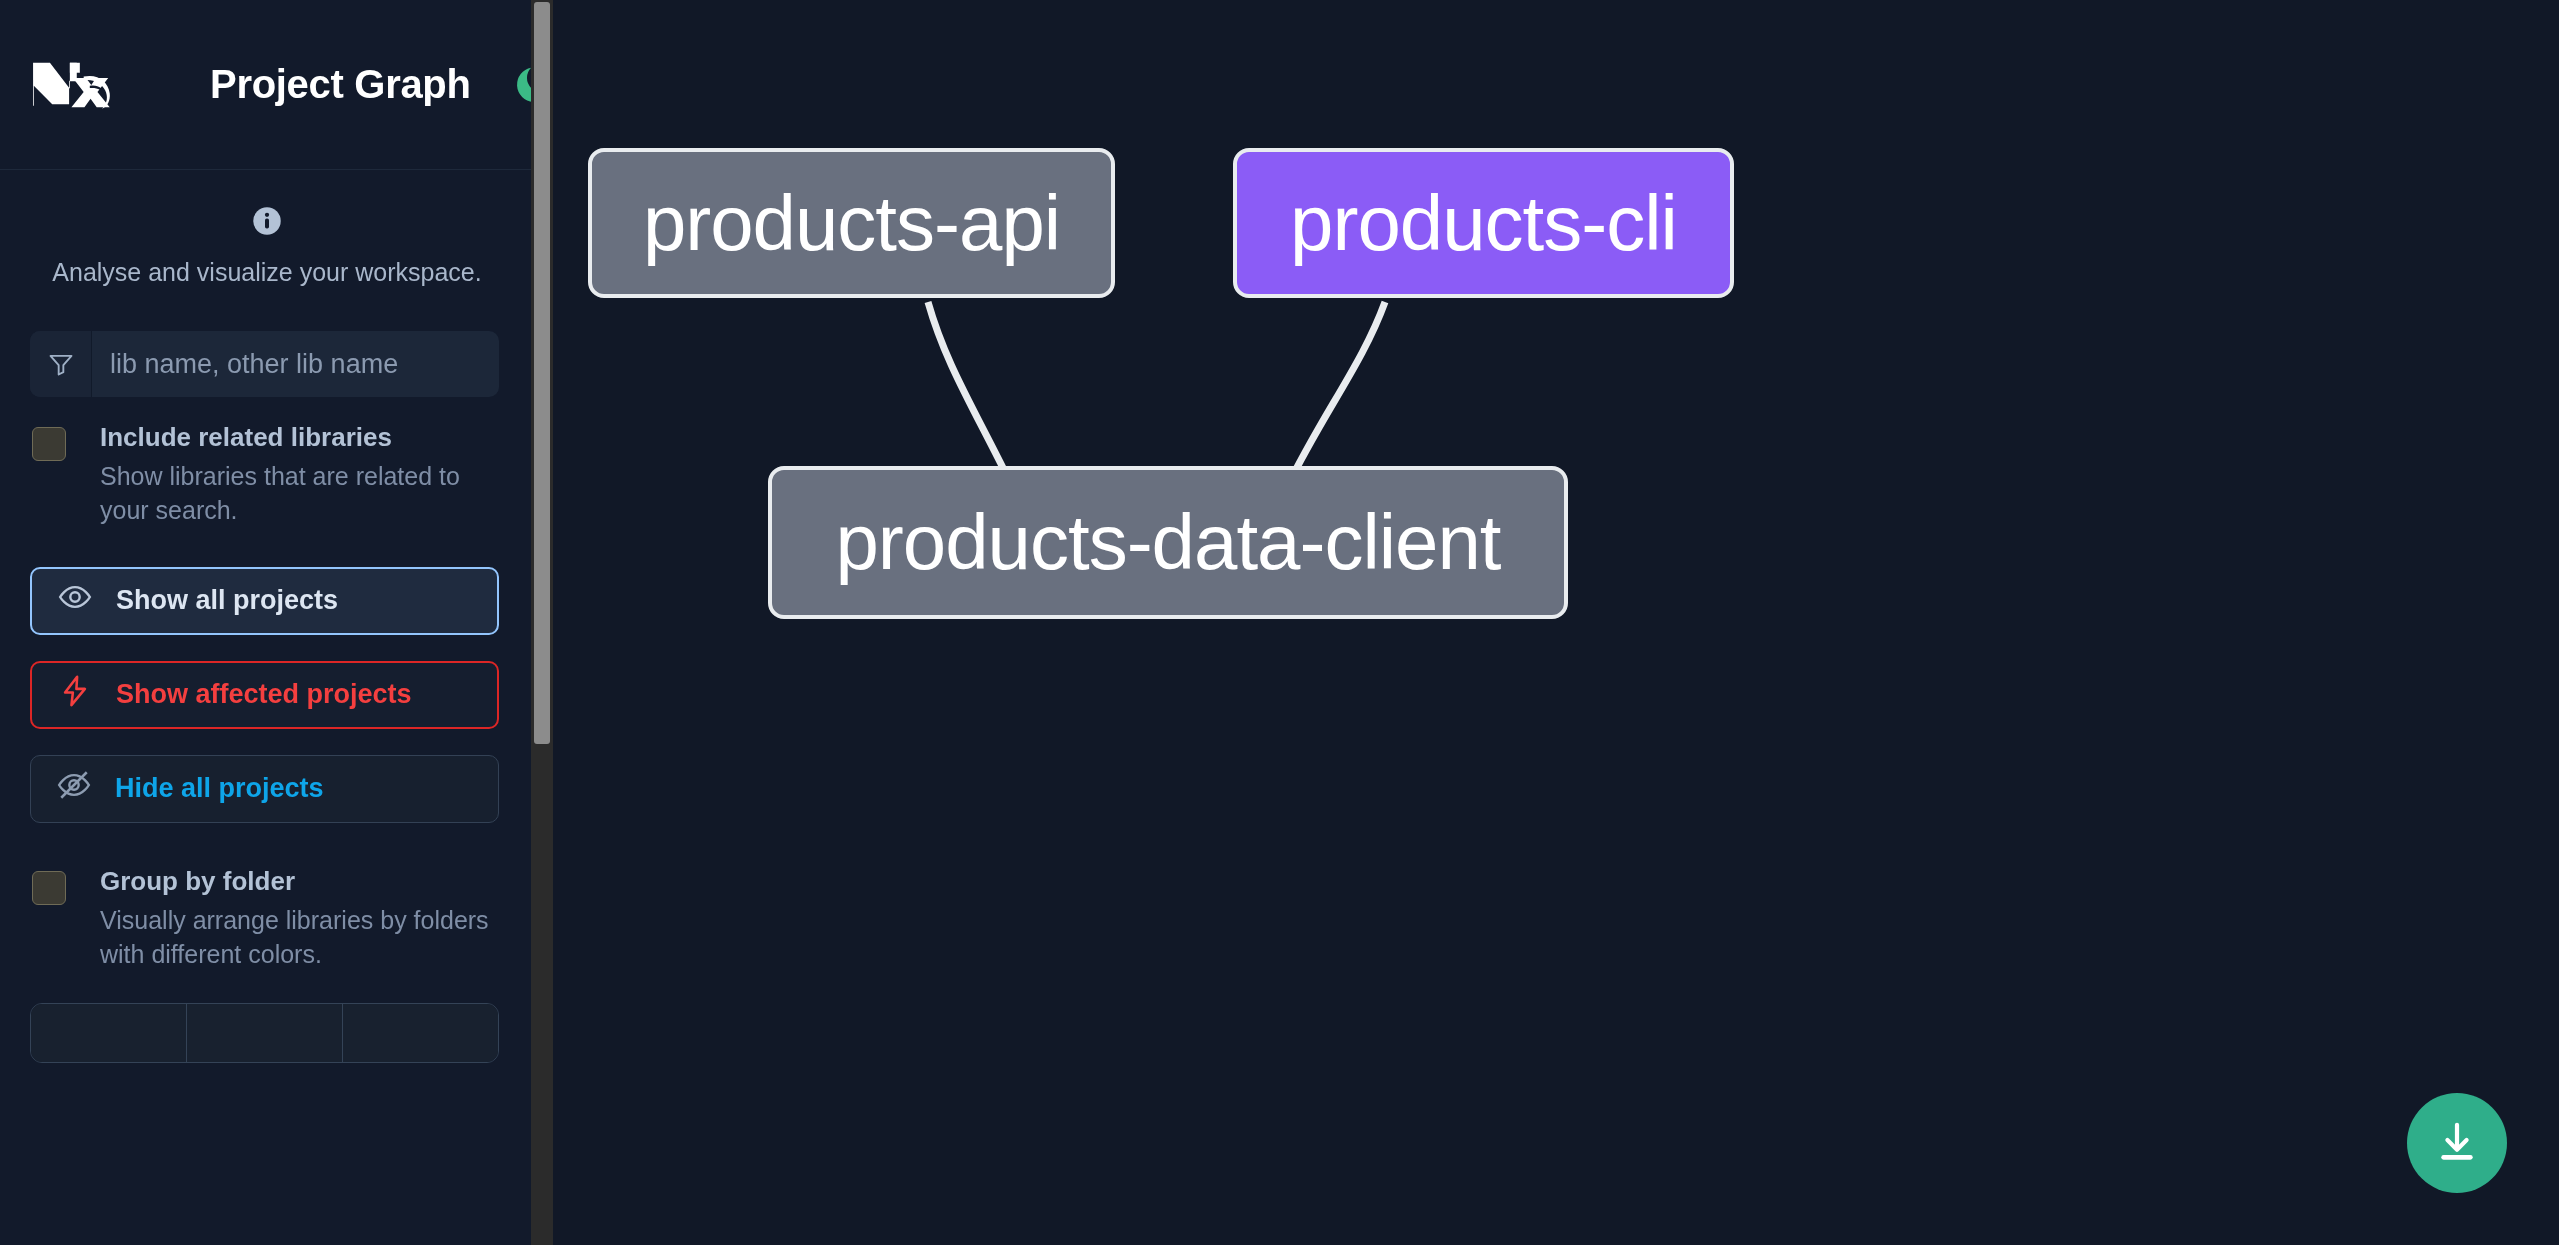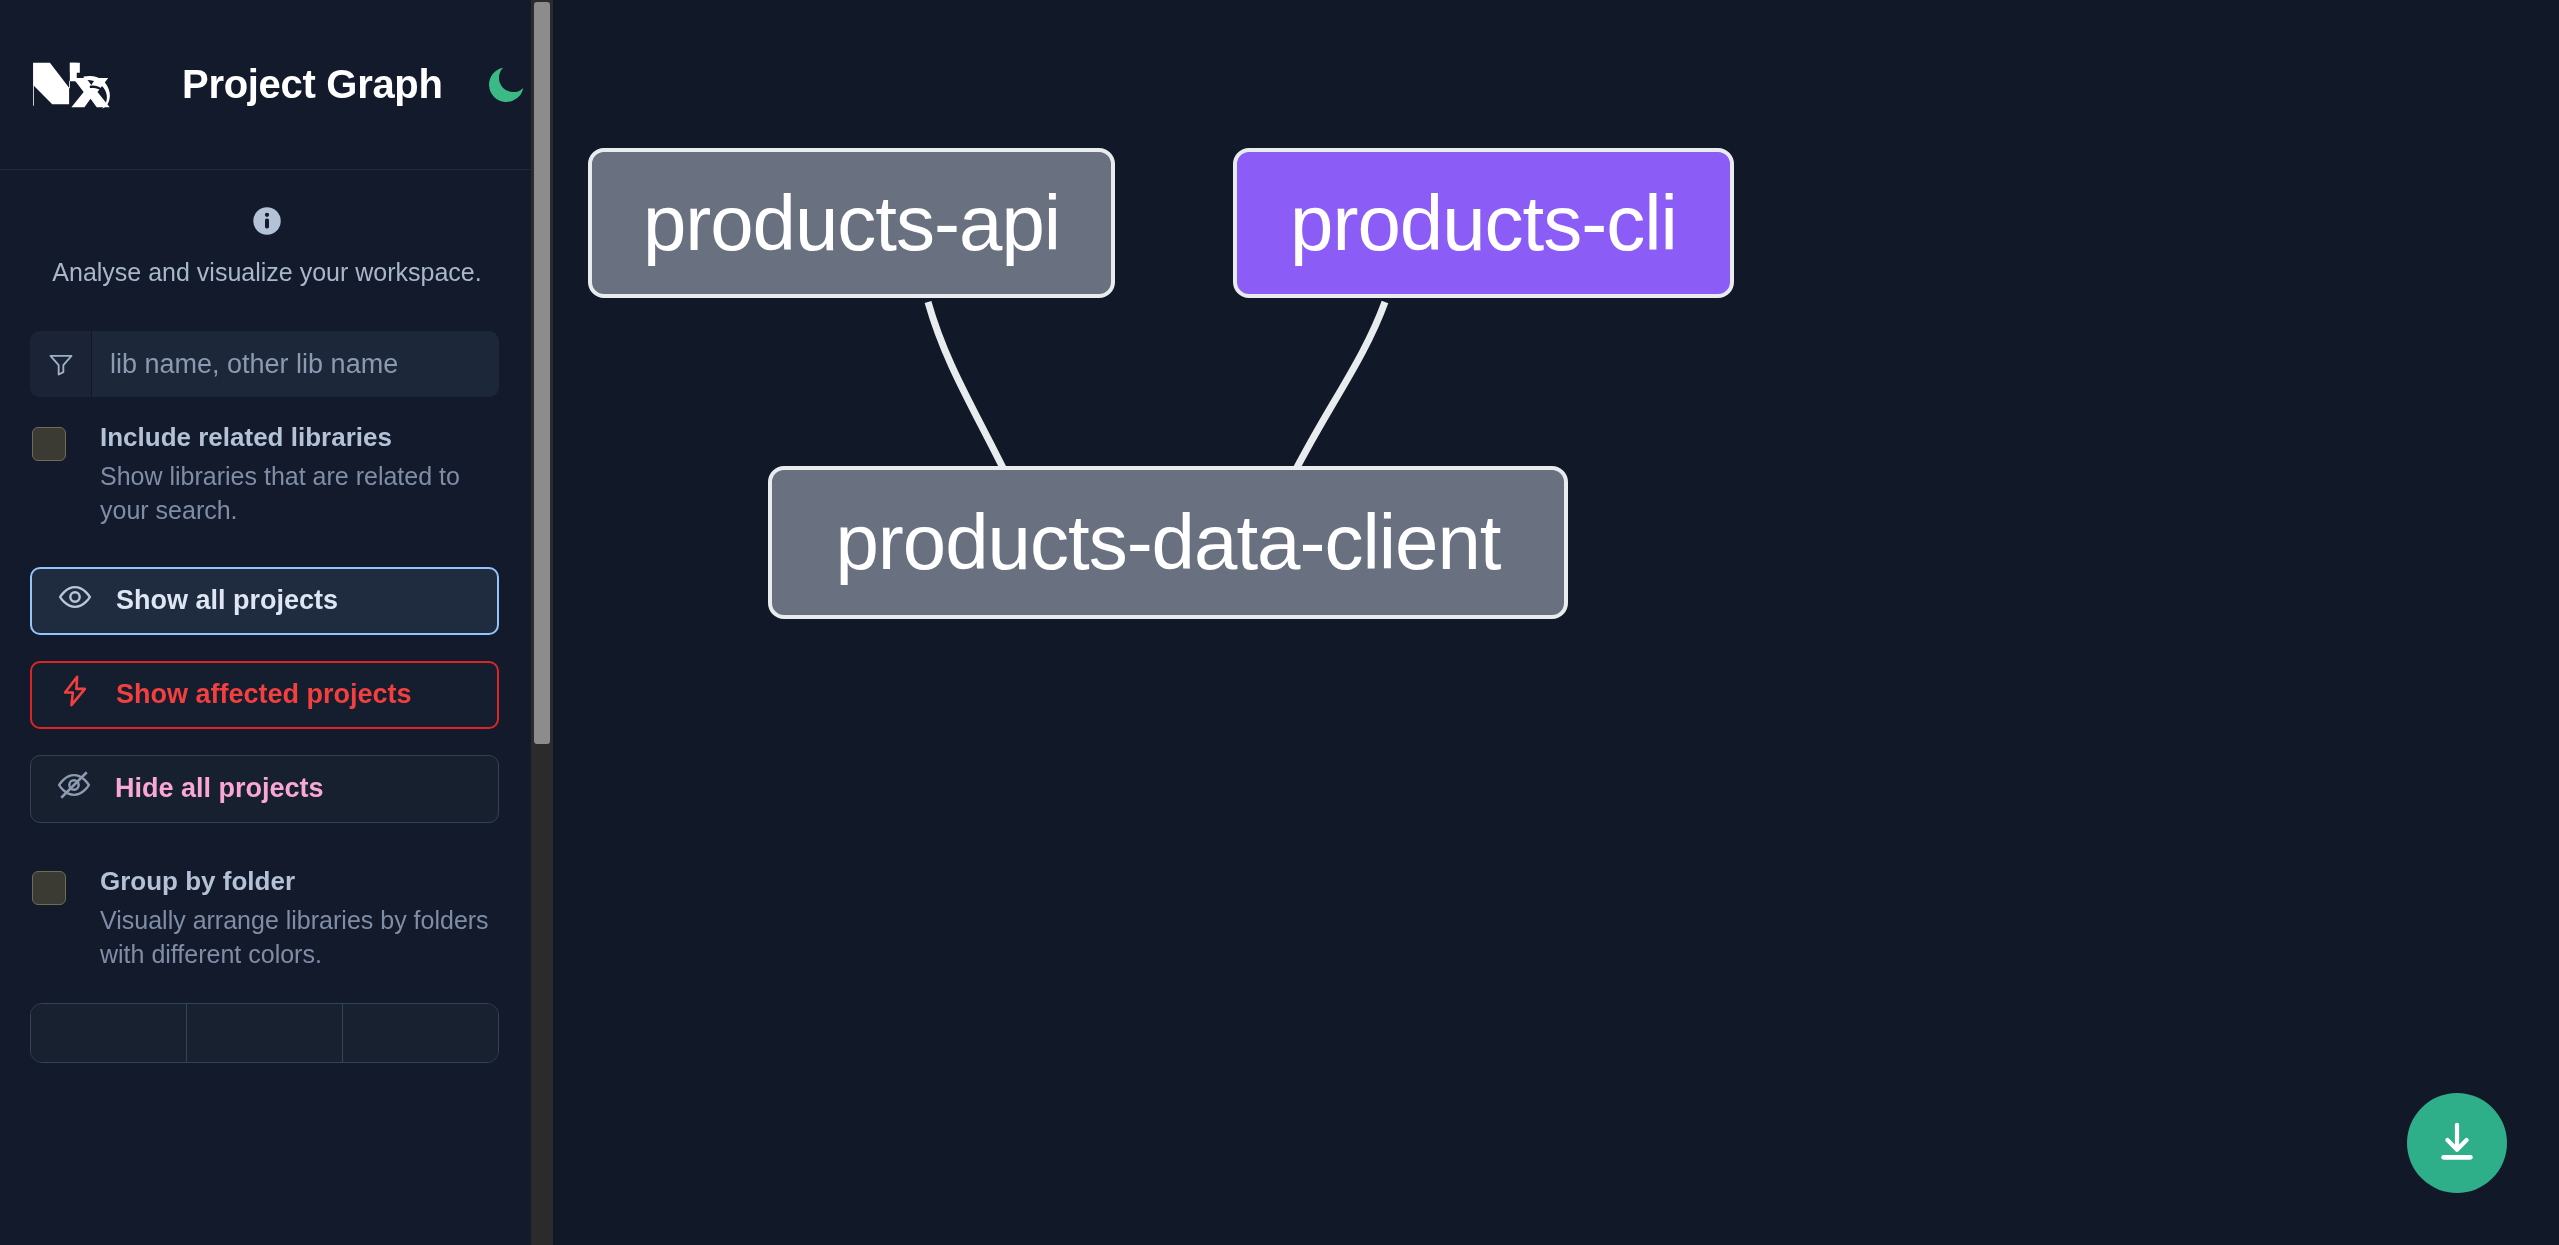--- a/index.html
+++ b/index.html
@@ -23,21 +23,21 @@
 
   .sb-header {
     height:170px;
     display:flex; align-items:center;
     padding-left:30px;
     border-bottom:1px solid #1e293b;
   }
   .nx-logo { width:92px; height:60px; flex:0 0 92px; }
   .app-title {
     color:#ffffff; font-size:40px; font-weight:700;
-    margin-left:60px; letter-spacing:-0.3px; white-space:nowrap;
+    margin-left:88px; letter-spacing:-0.3px; white-space:nowrap;
   }
   .moon-btn { margin-left:40px; width:46px; height:46px; flex:0 0 46px; cursor:pointer; }
 
   .sb-note {
     display:flex; align-items:center; gap:22px;
     padding:36px 30px 0 33px;
     flex-direction:column;
   }
   .info-icon { width:30px; height:30px; flex:0 0 30px; }
   .sb-note-text { color:#a9b7cb; font-size:25px; }
@@ -82,21 +82,21 @@
   .btn-col { padding:40px 32px 0 30px; display:flex; flex-direction:column; gap:26px; }
   .btn {
     display:flex; align-items:center; gap:24px;
     height:68px; padding:0 26px;
     border-radius:10px; cursor:pointer;
     font-size:27px; font-weight:700;
   }
   .btn svg { flex:0 0 auto; }
   .btn-show-all    { background:#1f2b3f; border:2px solid #93c5fd; color:#dde6f2; }
   .btn-affected    { background:#151e2f; border:2px solid #dc2626; color:#f43f3f; }
-  .btn-hide-all    { background:#17202f; border:1px solid #334155; color:#f9a8d4; }
+  .btn-hide-all    { background:#17202f; border:1px solid #334155; color:#0ea5e9; }
 
   .seg-peek { padding:32px 32px 0 30px; }
   .seg-group {
     display:flex; height:60px;
     border:1px solid #344357; border-radius:12px; overflow:hidden;
   }
   .seg { flex:1; background:#18212f; border-right:1px solid #344357; }
   .seg:last-child { border-right:none; }
 
   

